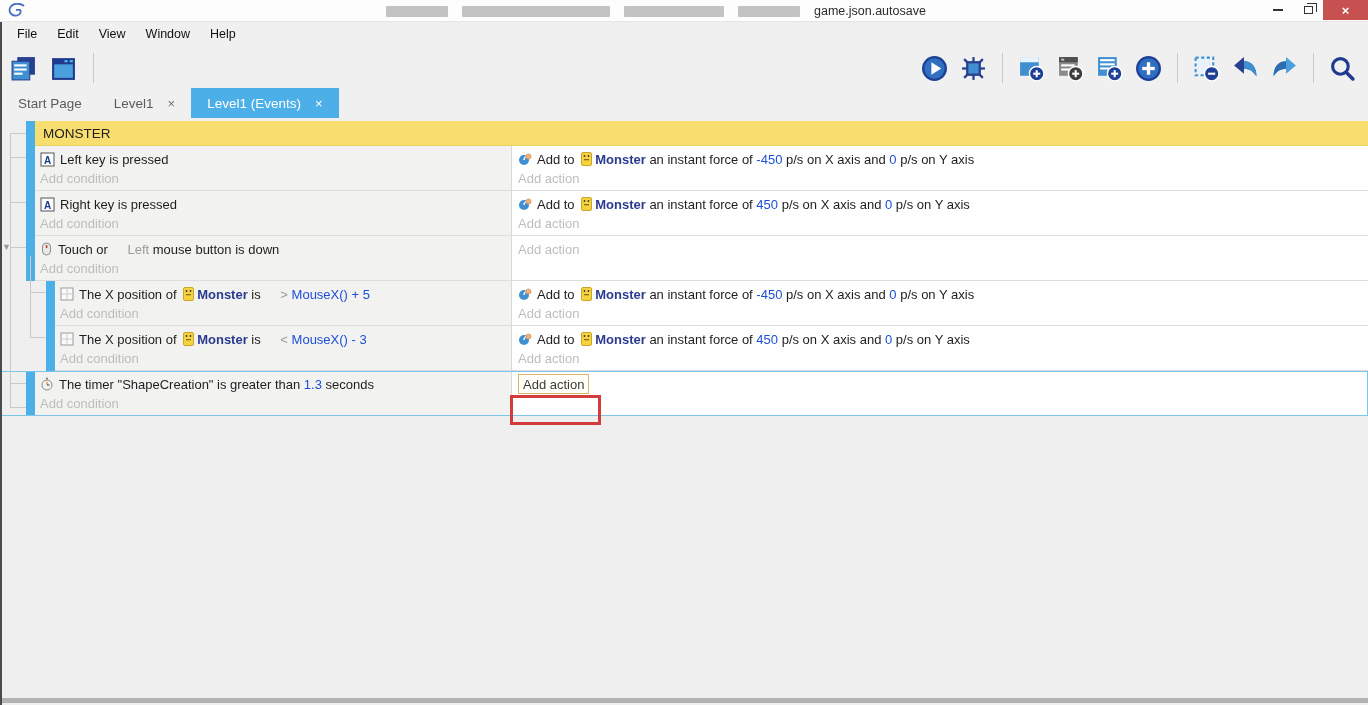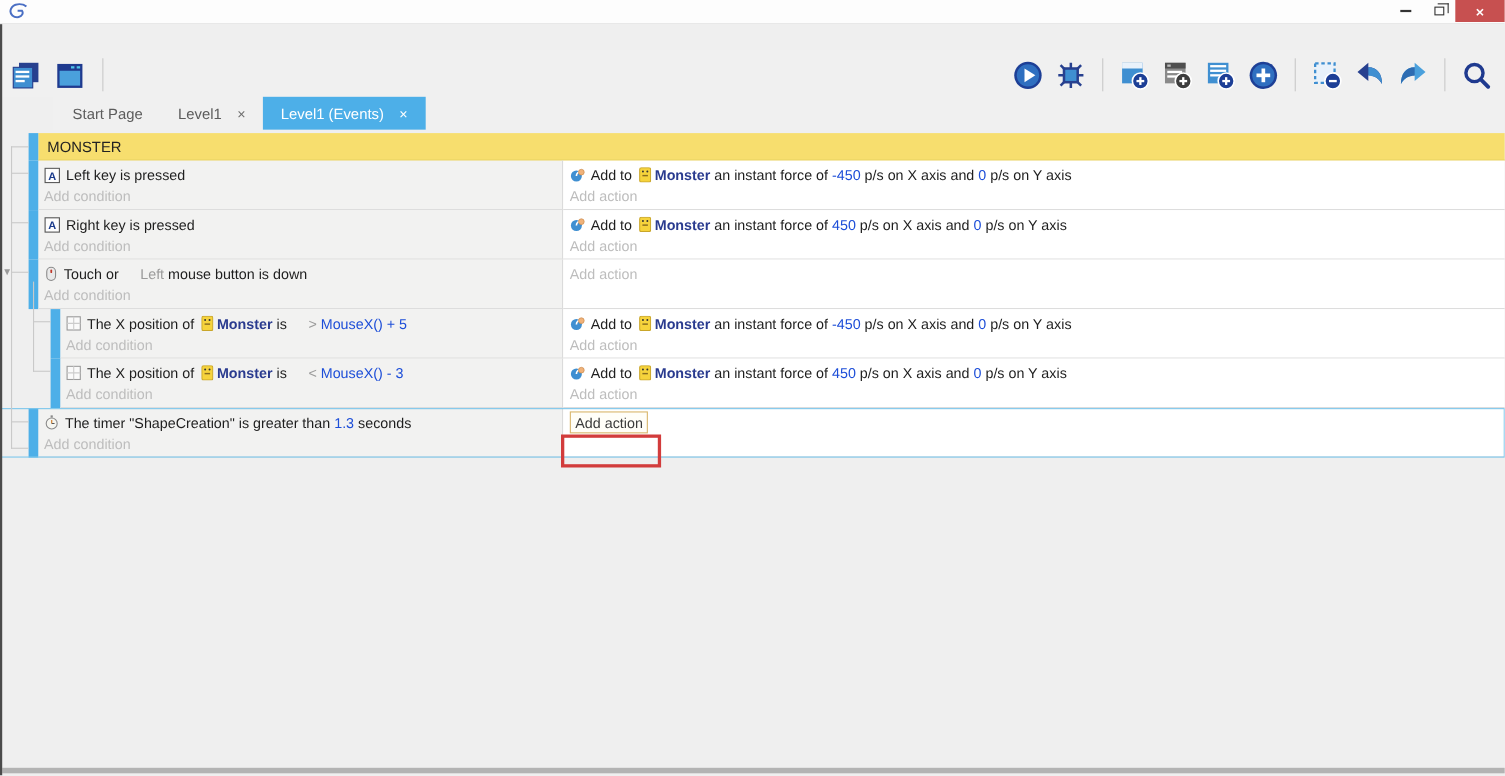--- a/index.html
+++ b/index.html
@@ -24,21 +24,21 @@
   .menu-item { font-size:12.5px; color:#111; padding:0 10px; }
 
   
   .toolbar { position:absolute; top:45px; left:0; right:0; height:43px; background:#f0f0f0; }
   .tb-left { position:absolute; left:10px; top:8px; display:flex; align-items:center; gap:13px; }
   .tb-right { position:absolute; right:12px; top:8px; display:flex; align-items:center; gap:12px; }
   .tb-icon { width:27px; height:27px; display:flex; align-items:center; justify-content:center; }
   .tb-div { width:1px; height:30px; background:#c9c9c9; margin:0 3px; }
 
   
-  .tabbar { position:absolute; top:88px; left:0; right:0; height:30px; background:#f0f0f0; display:flex; align-items:flex-end; padding-left:2px;margin-left:48px; }
+  .tabbar { position:absolute; top:88px; left:0; right:0; height:30px; background:#f0f0f0; display:flex; align-items:flex-end; padding-left:2px; }
   .tab { height:30px; display:flex; align-items:center; padding:0 16px; font-size:13.5px; color:#5c5c5c; gap:14px; }
   .tab .tab-close { color:#6f6f6f; font-size:13px; }
   .tab.active { background:#4DAFE8; color:#fff; }
   .tab.active .tab-close { color:#fff; }
 
   
   .events { position:absolute; top:118px; left:0; right:0; bottom:0; background:#efefef; }
   .spacer { height:3px; }
   .row { display:flex; position:relative; }
   .row.group { height:25px; }
@@ -74,31 +74,45 @@
 <body>
 
 <div class="stage">
 
   <div class="titlebar">
     <span class="app-logo">
       <svg viewBox="0 0 18 14" width="18" height="14">
           <path d="M16 3 C12 -0.5 4 0 2 5 C0 10 5 13.5 9 12.5 C12.3 11.6 13.4 8.8 12 6.8 L8 6.8" fill="none" stroke="#4a6fc4" stroke-width="1.8"></path>
         </svg>
     </span>
+    <div class="title-center">
+      <span class="redact" style="width:62px"></span>
+      <span class="redact" style="width:148px"></span>
+      <span class="redact" style="width:100px"></span>
+      <span class="redact" style="width:62px"></span>
+      <span class="title-text">game.json.autosave</span>
+    </div>
     <div class="win-controls">
       <span class="win-btn">
           <span class="glyph-min"></span>
         </span>
       <span class="win-btn">
           <span class="glyph-restore"></span>
         </span>
       <span class="win-close">×</span>
     </div>
   </div>
 
+  <div class="menubar">
+    <span class="menu-item">File</span>
+    <span class="menu-item">Edit</span>
+    <span class="menu-item">View</span>
+    <span class="menu-item">Window</span>
+    <span class="menu-item">Help</span>
+  </div>
 
   <div class="toolbar">
     <div class="tb-left">
       <span class="tb-icon">
         <svg viewBox="0 0 26 26" width="27" height="27">
             <rect x="7" y="2" width="17" height="17" fill="#27408f"></rect>
             <rect x="2" y="6" width="17" height="18" fill="#3f8fd1" stroke="#27408f"></rect>
             <rect x="4" y="9" width="12" height="2" fill="#fff"></rect>
             <rect x="4" y="13" width="12" height="2" fill="#fff"></rect>
             <rect x="4" y="17" width="8" height="2" fill="#fff"></rect>

